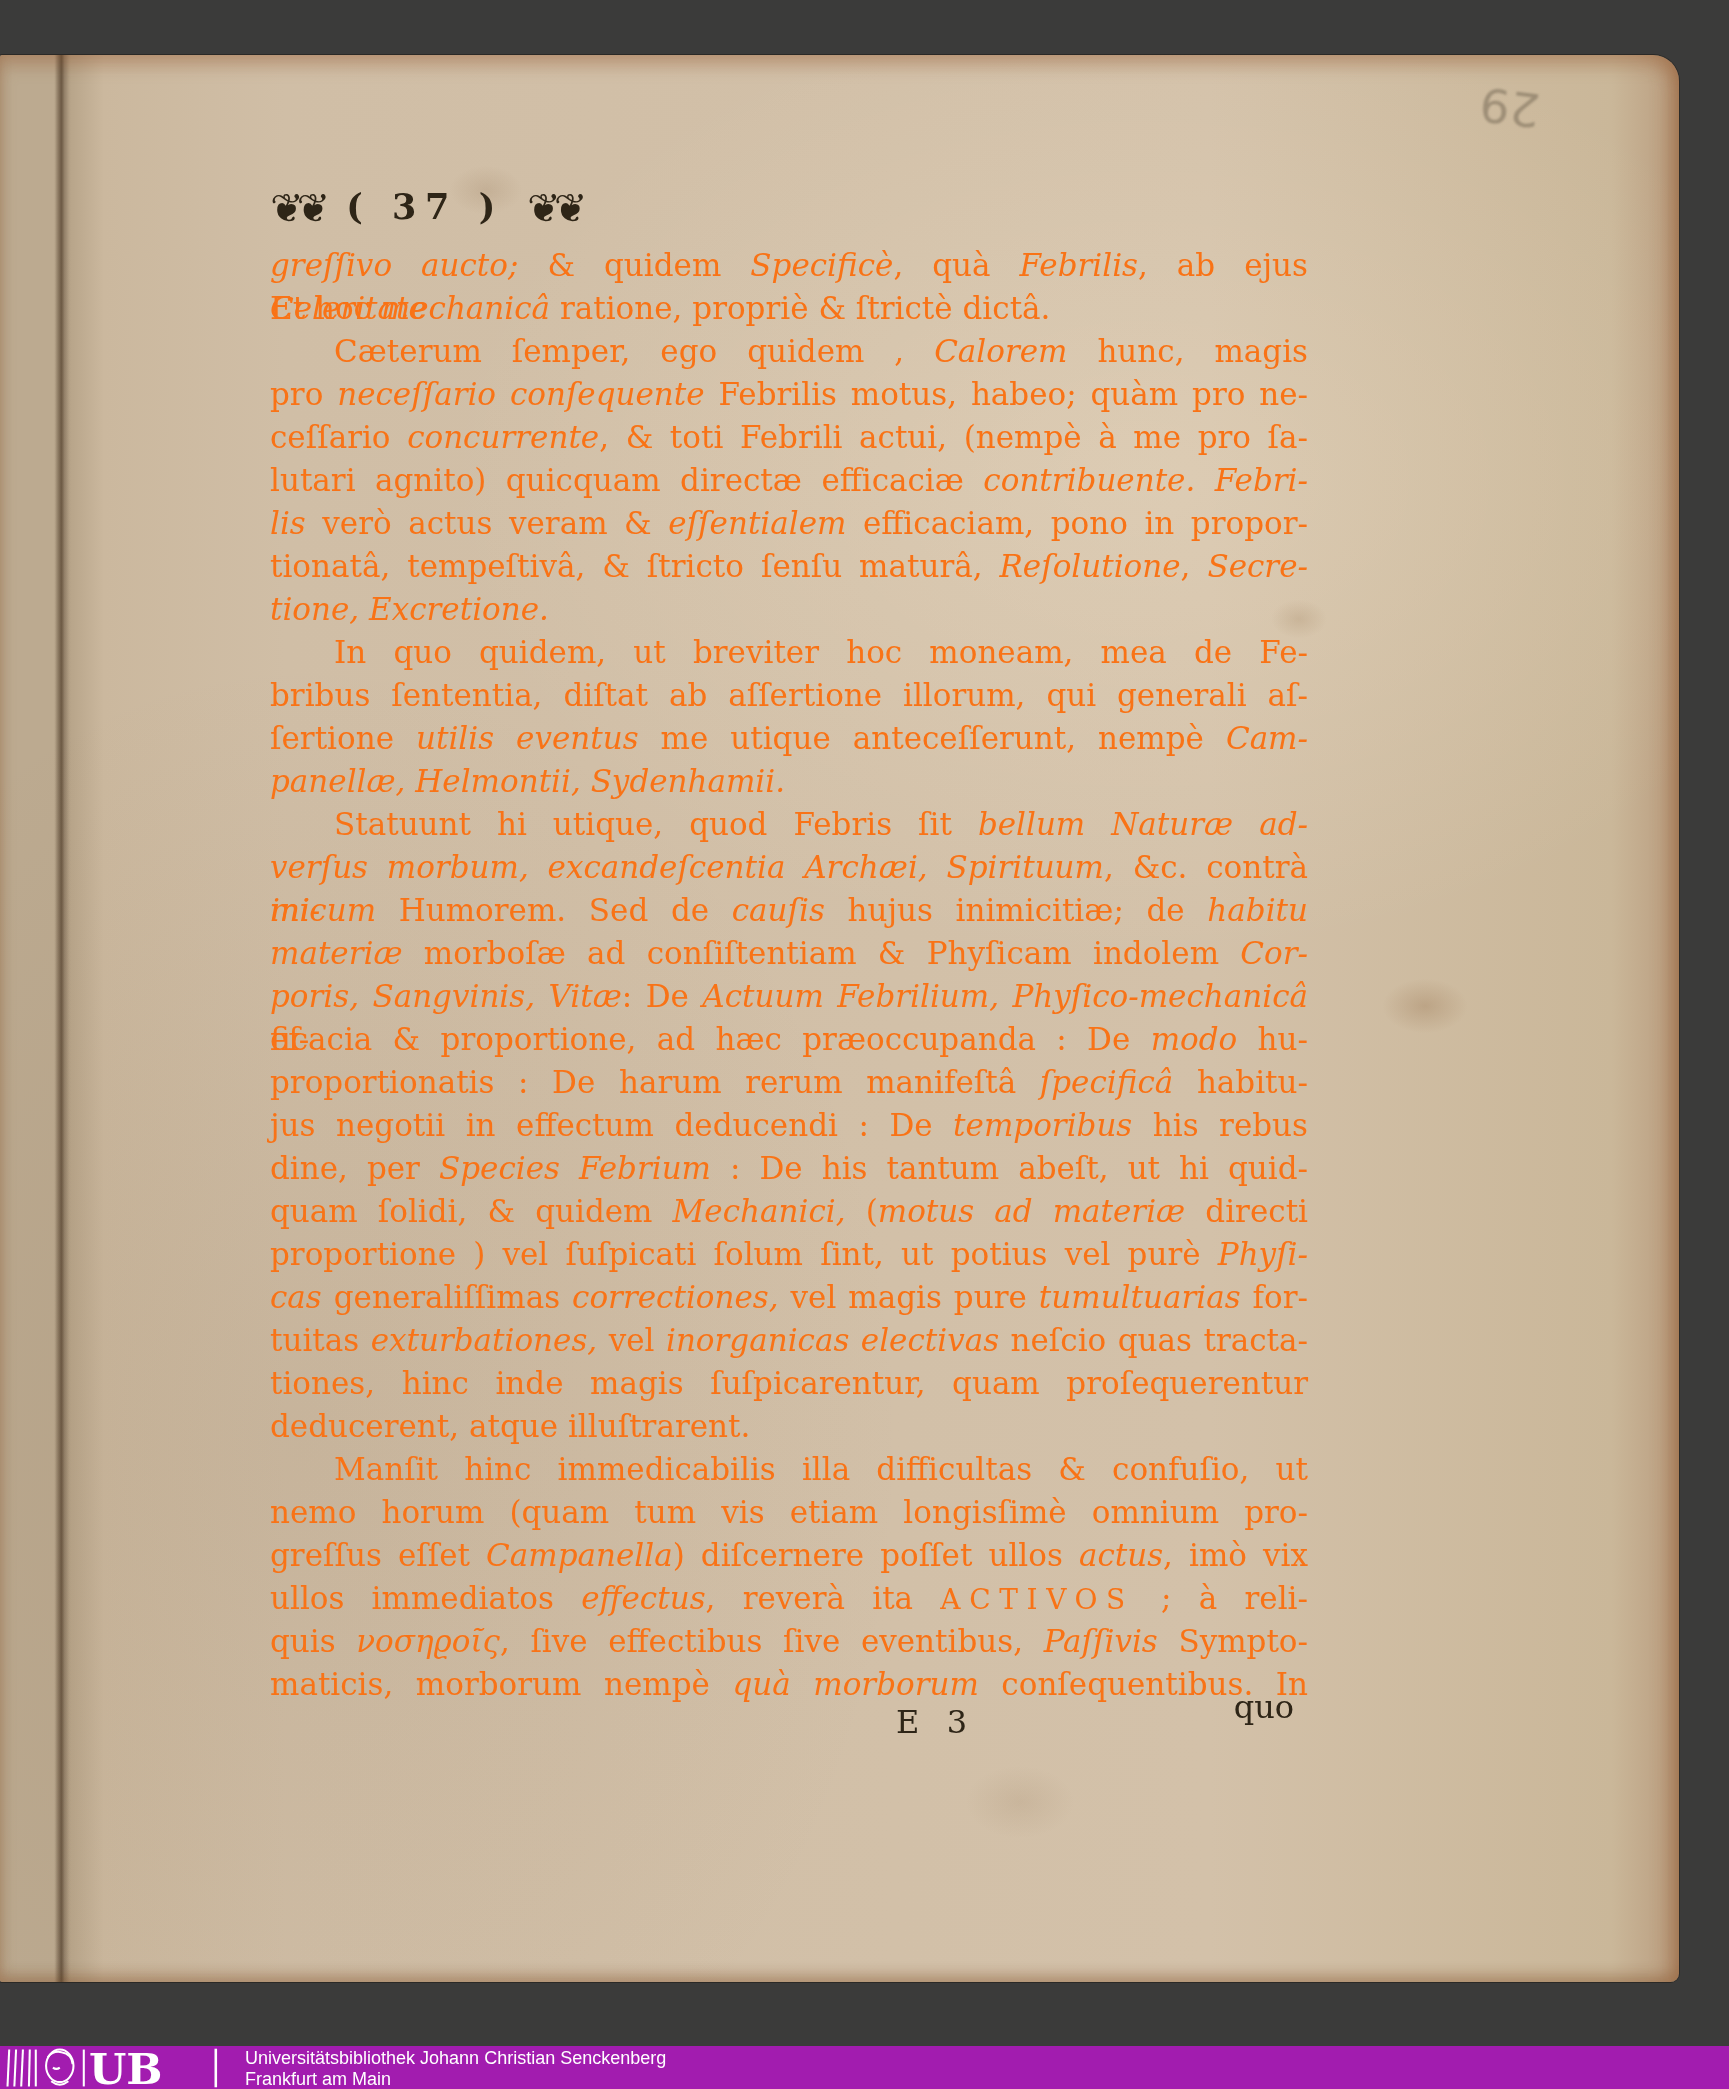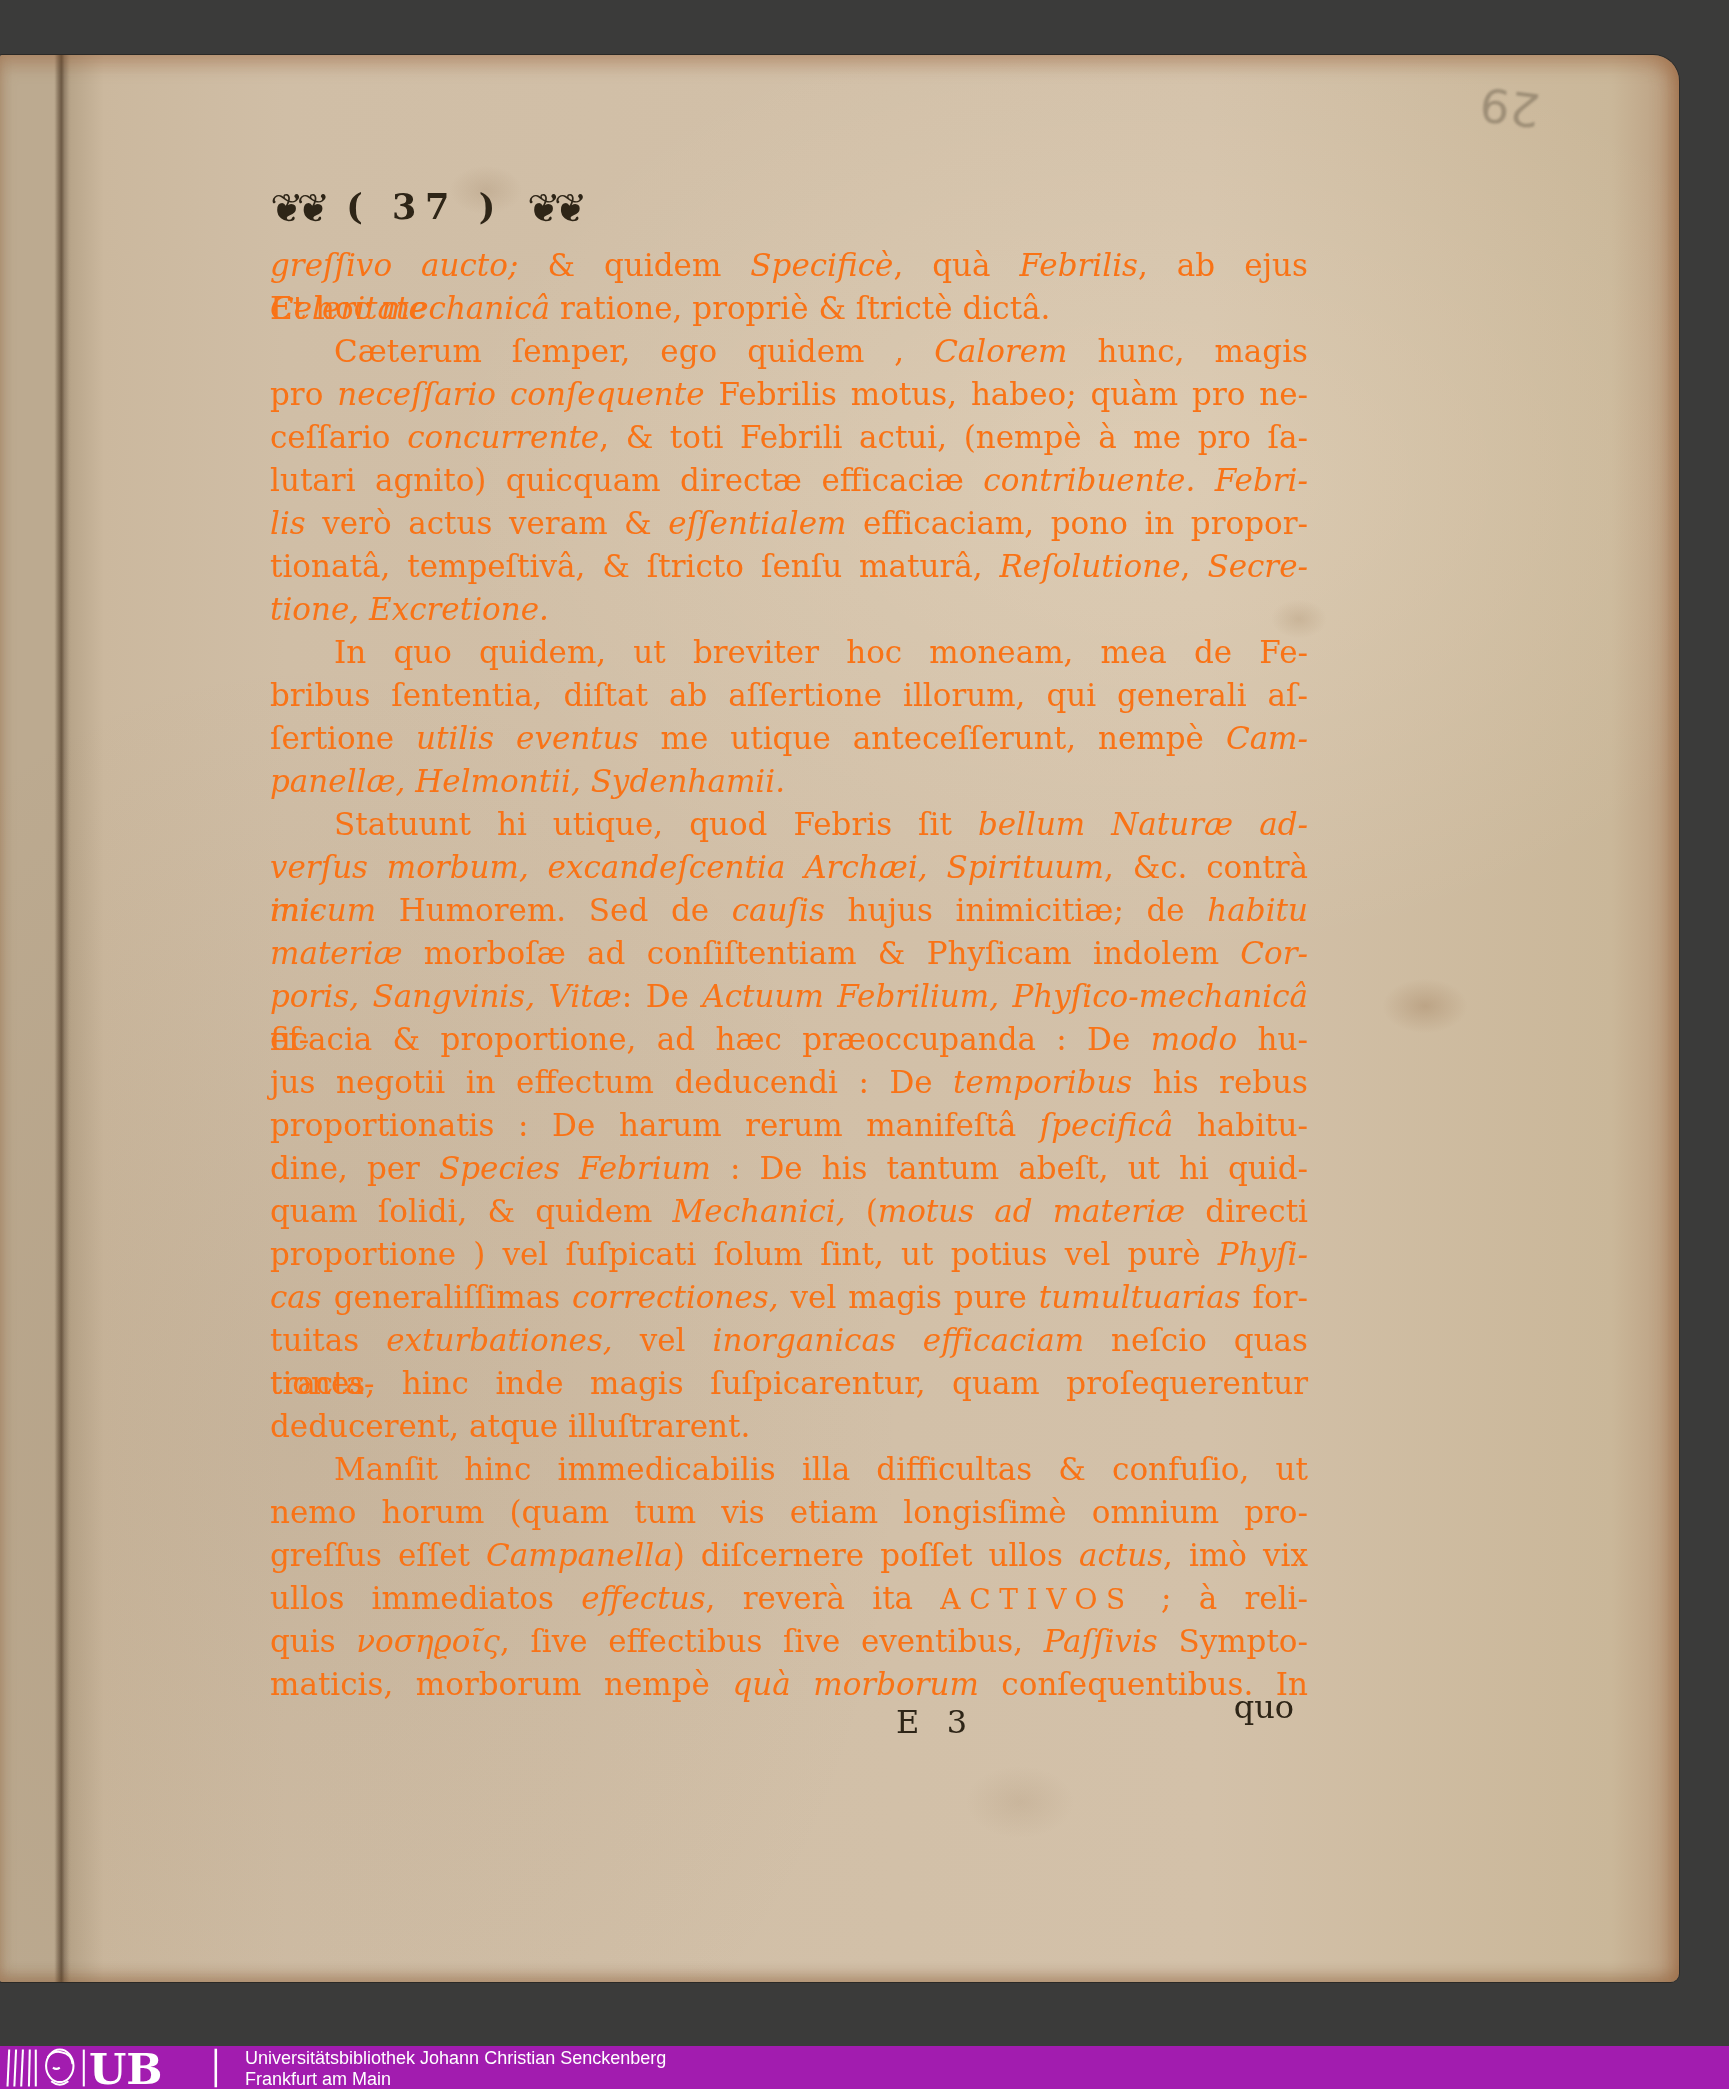--- a/index.html
+++ b/index.html
@@ -99,27 +99,27 @@
       <div class="line indent"><span class="r">In quo quidem, ut breviter hoc moneam, mea de Fe-</span></div>
       <div class="line"><span class="r">bribus ſententia, diſtat ab aſſertione illorum, qui generali aſ-</span></div>
       <div class="line"><span class="r">ſertione </span><span class="i">utilis eventus</span><span class="r"> me utique anteceſſerunt, nempè </span><span class="i">Cam-</span></div>
       <div class="line end"><span class="i">panellæ, Helmontii, Sydenhamii.</span></div>
       <div class="line indent"><span class="r">Statuunt hi utique, quod Febris ſit </span><span class="i">bellum Naturæ ad-</span></div>
       <div class="line"><span class="i">verſus morbum, excandeſcentia Archæi, Spirituum</span><span class="r">, &amp;c. contrà </span><span class="i">ini-</span></div>
       <div class="line"><span class="i">micum</span><span class="r"> Humorem.  Sed de </span><span class="i">cauſis</span><span class="r"> hujus inimicitiæ;  de </span><span class="i">habitu</span></div>
       <div class="line"><span class="i">materiæ</span><span class="r"> morboſæ ad conſiſtentiam &amp; Phyſicam indolem </span><span class="i">Cor-</span></div>
       <div class="line"><span class="i">poris, Sangvinis, Vitæ</span><span class="r">:  De </span><span class="i">Actuum Febrilium, Phyſico-mechanicâ</span><span class="r"> ef-</span></div>
       <div class="line"><span class="r">ficacia &amp; proportione, ad hæc præoccupanda :  De </span><span class="i">modo</span><span class="r"> hu-</span></div>
+      <div class="line"><span class="r">proportionatis :  De harum rerum manifeſtâ </span><span class="i">ſpecificâ</span><span class="r"> habitu-</span></div>
       <div class="line"><span class="r">jus negotii in effectum deducendi :  De </span><span class="i">temporibus</span><span class="r"> his rebus</span></div>
-      <div class="line"><span class="r">proportionatis :  De harum rerum manifeſtâ </span><span class="i">ſpecificâ</span><span class="r"> habitu-</span></div>
       <div class="line"><span class="r">dine, per </span><span class="i">Species Febrium</span><span class="r"> :  De his tantum abeſt, ut hi quid-</span></div>
       <div class="line"><span class="r">quam ſolidi, &amp; quidem </span><span class="i">Mechanici,</span><span class="r"> (</span><span class="i">motus ad materiæ</span><span class="r"> directi</span></div>
       <div class="line"><span class="r">proportione ) vel ſuſpicati ſolum ſint, ut potius vel purè </span><span class="i">Phyſi-</span></div>
       <div class="line"><span class="i">cas</span><span class="r"> generaliſſimas </span><span class="i">correctiones,</span><span class="r"> vel magis pure </span><span class="i">tumultuarias</span><span class="r"> for-</span></div>
-      <div class="line"><span class="r">tuitas </span><span class="i">exturbationes,</span><span class="r"> vel </span><span class="i">inorganicas efficaciam</span><span class="r"> neſcio quas tracta-</span></div>
+      <div class="line"><span class="r">tuitas </span><span class="i">exturbationes,</span><span class="r"> vel </span><span class="i">inorganicas electivas</span><span class="r"> neſcio quas tracta-</span></div>
       <div class="line"><span class="r">tiones, hinc inde magis ſuſpicarentur, quam proſequerentur</span></div>
       <div class="line end"><span class="r">deducerent, atque illuſtrarent.</span></div>
       <div class="line indent"><span class="r">Manſit hinc immedicabilis illa difficultas &amp; confuſio, ut</span></div>
       <div class="line"><span class="r">nemo horum (quam tum vis etiam longisſimè omnium pro-</span></div>
       <div class="line"><span class="r">greſſus eſſet </span><span class="i">Campanella</span><span class="r">) diſcernere poſſet ullos </span><span class="i">actus</span><span class="r">, imò vix</span></div>
       <div class="line"><span class="r">ullos immediatos </span><span class="i">effectus</span><span class="r">, reverà ita </span><span class="c">ACTIVOS</span><span class="r"> ;  à reli-</span></div>
       <div class="line"><span class="r">quis </span><span class="i">νοσηϱοῖς</span><span class="r">, ſive effectibus ſive eventibus, </span><span class="i">Paſſivis</span><span class="r"> Sympto-</span></div>
       <div class="line"><span class="r">maticis, morborum nempè </span><span class="i">quà morborum</span><span class="r"> conſequentibus.  In</span></div>
     </div>
 

